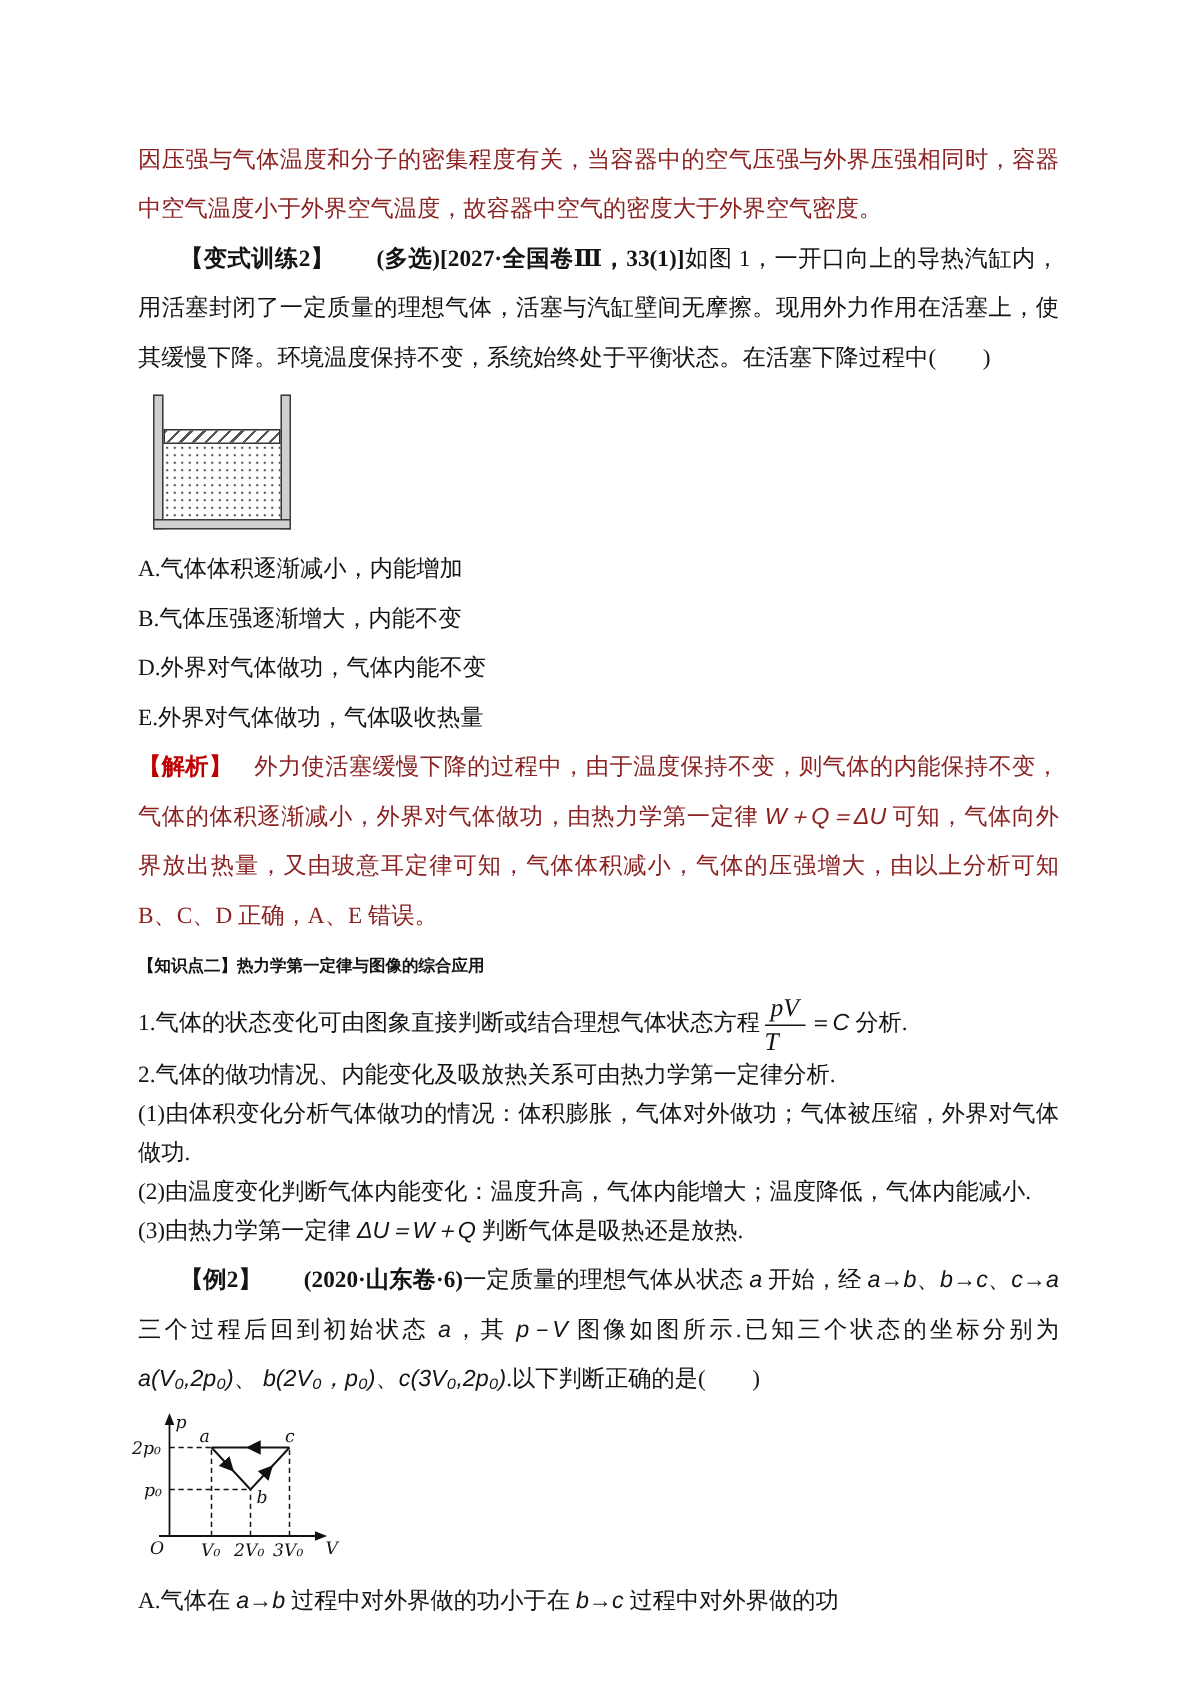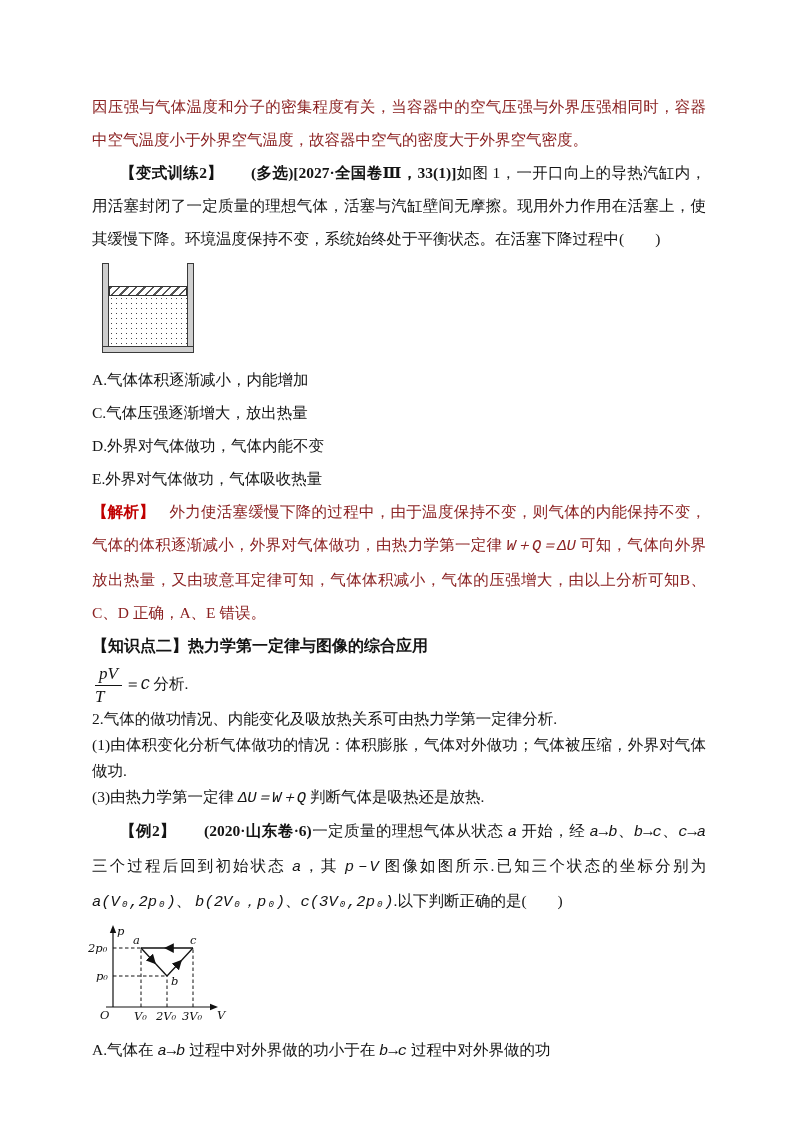--- a/index.html
+++ b/index.html
@@ -7,21 +7,21 @@
     position:relative; width:746px; height:1123px; margin:0 auto;
     box-sizing:border-box; padding:90px 64px 0 68px;
     font-family:"Liberation Serif","DejaVu Serif",serif;
     font-size:15.5px; color:#141414; overflow:hidden;
   }
   .p33 { line-height:33px; text-align:justify; margin:0; }
   .p26 { line-height:26px; text-align:justify; margin:0; }
   .darkred { color:#8b2222; }
   .blabel { font-weight:bold;margin-left:28px; }
   .rlabel { color:#c00000; font-weight:bold; }
-  .math { font-family:Liberation Mono, monospace; font-style:italic; }
+  .math { font-family:Liberation Sans, sans-serif; font-style:italic; }
   .ansval { font-family:"DejaVu Serif",serif; color:#8b2222; margin-left:22px; letter-spacing:1px; }
 
   
   .fig1 { position:relative; width:92px; height:90px; margin:8px 0 10px 10px; }
   .fig1 .wall { position:absolute; top:0; bottom:0; width:7px; background:#cfcfcf; border:1px solid #3a3a3a; box-sizing:border-box; }
   .fig1 .wall.l { left:0; } .fig1 .wall.r { right:0; }
   .fig1 .base { position:absolute; left:0; right:0; bottom:0; height:7px; background:#cfcfcf; border:1px solid #3a3a3a; box-sizing:border-box; }
   .fig1 .piston {
     position:absolute; left:7px; right:7px; top:23px; height:10px; box-sizing:border-box;
     border:1px solid #333;
@@ -36,55 +36,56 @@
   
   .frac { display:inline-block; vertical-align:middle; text-align:left;
           font-family:Liberation Serif, serif; font-style:italic; font-size:17px;
           line-height:1.15; margin:0 3px; }
   .frac .num { display:block; padding:0 4px 1px; border-bottom:1px solid #141414; }
   .frac .den { display:block; padding-top:1px; }
 
   
   .pvfig { margin:4px 0 6px -8px; }
   .pvfig svg text { font-family:"DejaVu Serif",serif; font-style:italic; font-size:11.5px; fill:#111; }
-  .heading { font-size:16px; font-weight:bold; line-height:30px; margin:2px 0 0 0; }
+  .heading { font-size:11px; font-weight:bold; line-height:30px; margin:2px 0 0 0; }
 </style>
 </head>
 <body>
 
 <div class="page">
 
   <p class="p33 darkred">因压强与气体温度和分子的密集程度有关，当容器中的空气压强与外界压强相同时，容器中空气温度小于外界空气温度，故容器中空气的密度大于外界空气密度。</p>
 
   <p class="p33"><span class="blabel">【变式训练2】</span><span class="blabel">(多选)[2027·全国卷Ⅲ，33(1)]</span><span>如图 1，一开口向上的导热汽缸内，用活塞封闭了一定质量的理想气体，活塞与汽缸壁间无摩擦。现用外力作用在活塞上，使其缓慢下降。环境温度保持不变，系统始终处于平衡状态。在活塞下降过程中(　　)</span></p>
 
   <div class="fig1">
     <div class="wall l"></div>
     <div class="wall r"></div>
     <div class="base"></div>
     <div class="piston"></div>
     <div class="gas"></div>
   </div>
 
   <div>
     <p class="p33">A.气体体积逐渐减小，内能增加</p>
-    <p class="p33">C.气体压强逐渐增大，放出热量</p>
+    <p class="p33">B.气体压强逐渐增大，内能不变</p>
     <p class="p33">D.外界对气体做功，气体内能不变</p>
     <p class="p33">E.外界对气体做功，气体吸收热量</p>
   </div>
 
 
   <p class="p33 darkred"><span class="rlabel">【解析】</span><span style="display:inline-block;width:14px;"></span><span><span>外力使活塞缓慢下降的过程中，由于温度保持不变，则气体的内能保持不变，气体的体积逐渐减小，外界对气体做功，由热力学第一定律 </span><span class="math">W＋Q＝ΔU</span><span> 可知，气体向外界放出热量，又由玻意耳定律可知，气体体积减小，气体的压强增大，由以上分析可知B、C、D 正确，A、E 错误。</span></span></p>
 
   <p class="heading">【知识点二】热力学第一定律与图像的综合应用</p>
 
-  <p class="p26" style="margin:3px 0 0 0;"><span class="frac"><span class="num">pV</span><span class="den">T</span></span><span><span>＝</span><span class="math">C</span><span> 分析.</span></span></p>
+  <p class="p26" style="margin:3px 0 0 0;"><span>1.气体的状态变化可由图象直接判断或结合理想气体状态方程</span><span class="frac"><span class="num">pV</span><span class="den">T</span></span><span><span>＝</span><span class="math">C</span><span> 分析.</span></span></p>
 
   <p class="p26">2.气体的做功情况、内能变化及吸放热关系可由热力学第一定律分析.</p>
   <p class="p26">(1)由体积变化分析气体做功的情况：体积膨胀，气体对外做功；气体被压缩，外界对气体做功.</p>
+  <p class="p26">(2)由温度变化判断气体内能变化：温度升高，气体内能增大；温度降低，气体内能减小.</p>
   <p class="p26"><span>(3)由热力学第一定律 </span><span class="math">ΔU＝W＋Q</span><span> 判断气体是吸热还是放热.</span></p>
 
   <p class="p33" style="margin-top:3px;"><span class="blabel">【例2】</span><span class="blabel">(2020·山东卷·6)</span><span><span>一定质量的理想气体从状态 </span><span class="math">a</span><span> 开始，经 </span><span class="math">a→b</span><span>、</span><span class="math">b→c</span><span>、</span><span class="math">c→a</span><span> 三个过程后回到初始状态 </span><span class="math">a</span><span>，其 </span><span class="math">p－V</span><span> 图像如图所示.已知三个状态的坐标分别为 </span><span class="math">a(V₀,2p₀)</span><span>、 </span><span class="math">b(2V₀，p₀)</span><span>、</span><span class="math">c(3V₀,2p₀)</span><span>.以下判断正确的是(　　)</span></span></p>
 
   <div class="pvfig">
     <svg width="150" height="104" viewBox="0 0 150 104">
       <defs>
         <marker id="arr" viewBox="0 0 10 10" refX="7" refY="5" markerWidth="7.5" markerHeight="7.5" orient="auto">
           <path d="M0,0 L10,5 L0,10 z" fill="#111"></path>
         </marker>

